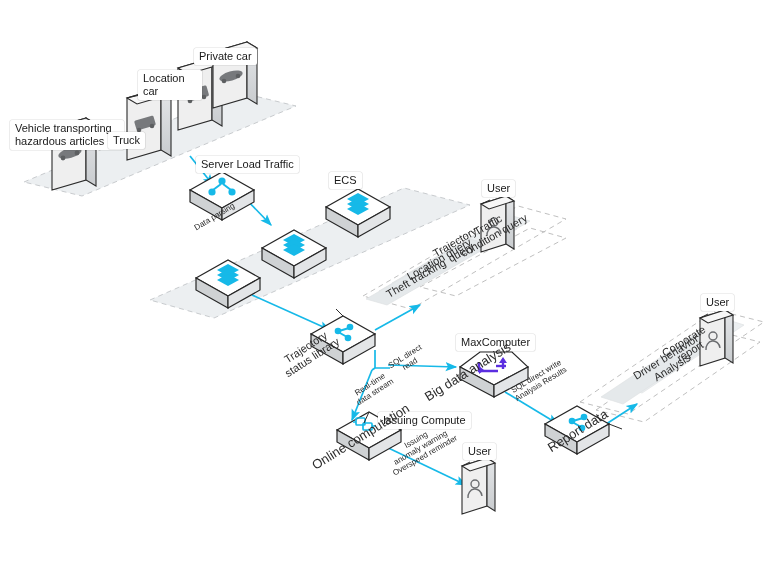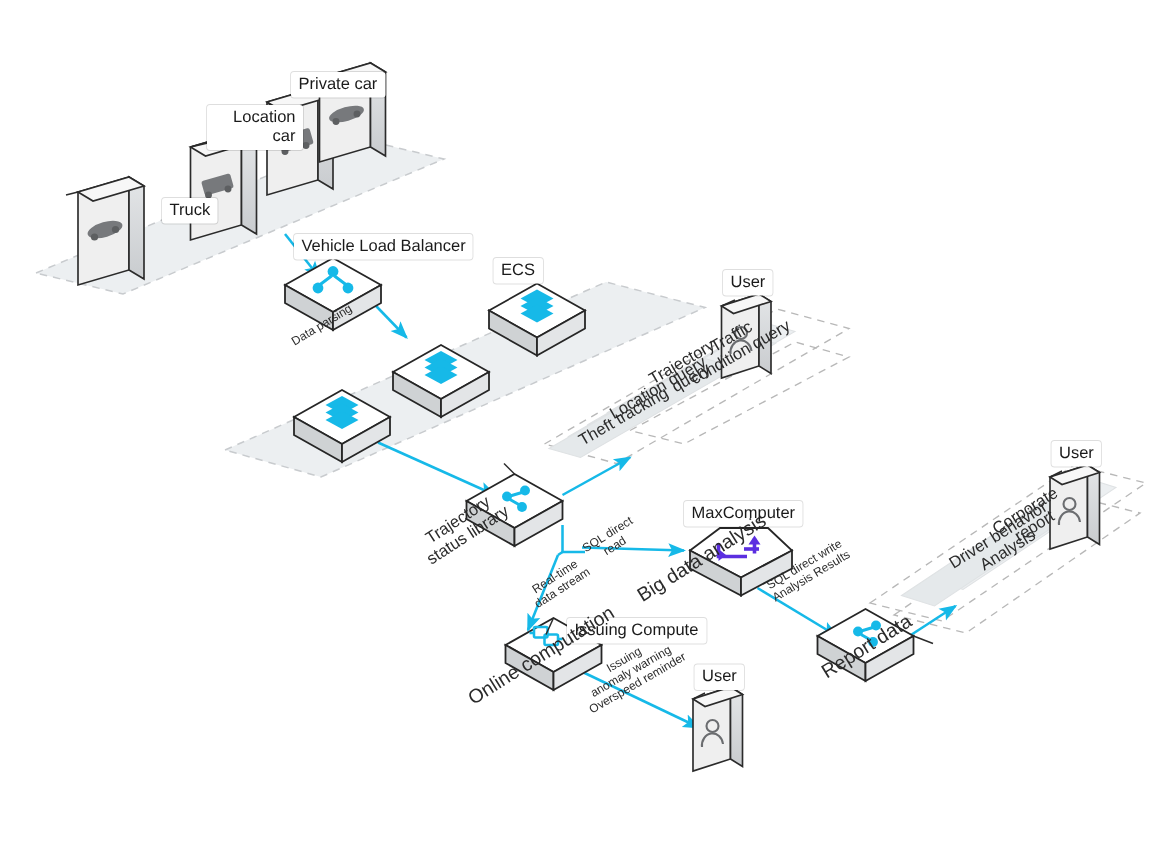--- a/index.html
+++ b/index.html
@@ -4,21 +4,21 @@
 <title>Architecture Diagram</title>
 <style>
   html,body{margin:0;padding:0;background:#ffffff;}
   body{width:768px;height:570px;overflow:hidden;
        font-family:"Liberation Sans","DejaVu Sans",sans-serif;}
   #stage{position:relative;width:768px;height:570px;background:#fff;}
   svg#diagram{position:absolute;left:0;top:0;width:768px;height:570px;display:block;}
 
   
   .callout{position:absolute;background:#ffffff;color:#1a1a1a;
-           font-size:11px;line-height:13px;text-align:right;
+           font-size:11px;line-height:13px;text-align:left;
            padding:2px 5px;white-space:pre-line;
            border-radius:2px;box-shadow:0 0 0 0.6px rgba(0,0,0,0.13);
            font-family:"Liberation Sans","DejaVu Sans",sans-serif;}
 
   
   .rot{position:absolute;color:#2b2b2b;white-space:pre-line;
        font-family:"Liberation Sans","DejaVu Sans",sans-serif;
        text-align:center;line-height:1.12;}
   .rot.small{font-size:8px;}
   .rot.mid{font-size:11px;}
@@ -252,26 +252,28 @@
       <path d="M52,128 L44,130"></path>
       <path d="M127,98 L140,95"></path>
       <path d="M178,68 L190,80"></path>
       <path d="M213,52 L222,58"></path>
       <path d="M481,204 L490,200"></path>
       <path d="M700,318 L708,314"></path>
       <path d="M462,466 L470,462"></path>
     </g>
   </svg>
 
+  <div class="callout" style="left:10px;top:120px;width:104px;">Vehicle transporting
+hazardous articles</div>
   <div class="callout" style="left:108px;top:106px;margin-top:26px;">Truck</div>
   <div class="callout" style="left:138px;top:70px;width:54px;">Location
 car</div>
   <div class="callout" style="left:194px;top:48px;">Private car</div>
 
-  <div class="callout" style="left:196px;top:156px;">Vehicle Load Balancer</div>
+  <div class="callout" style="left:196px;top:156px;">Server Load Traffic</div>
   <div class="callout" style="left:329px;top:172px;">ECS</div>
   <div class="callout" style="left:456px;top:334px;">MaxComputer</div>
   <div class="callout" style="left:378px;top:412px;">Issuing Compute</div>
 
   <div class="callout" style="left:482px;top:180px;">User</div>
   <div class="callout" style="left:701px;top:294px;">User</div>
   <div class="callout" style="left:463px;top:443px;">User</div>
 
   <div class="rot small" style="left:184px;top:213px;width:62px;transform:rotate(-31deg);">Data parsing</div>
   <div class="rot small" style="left:386px;top:352px;width:44px;transform:rotate(-32deg);">SQL direct

